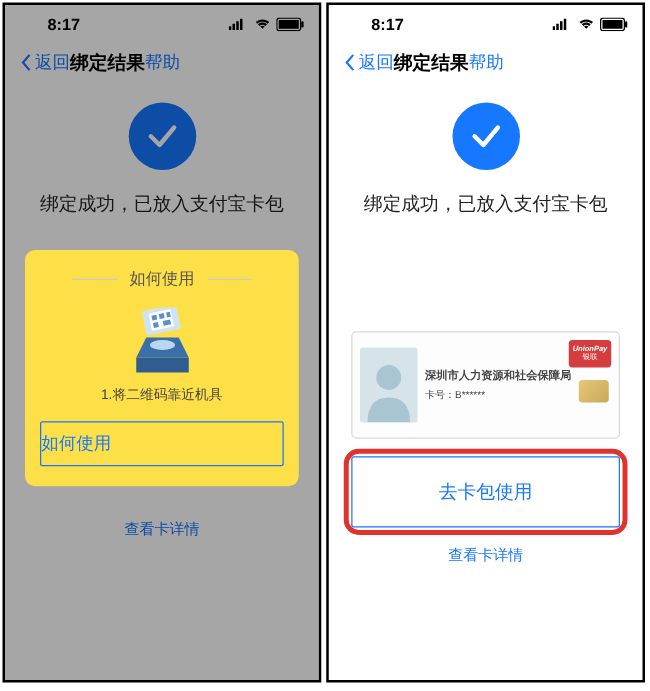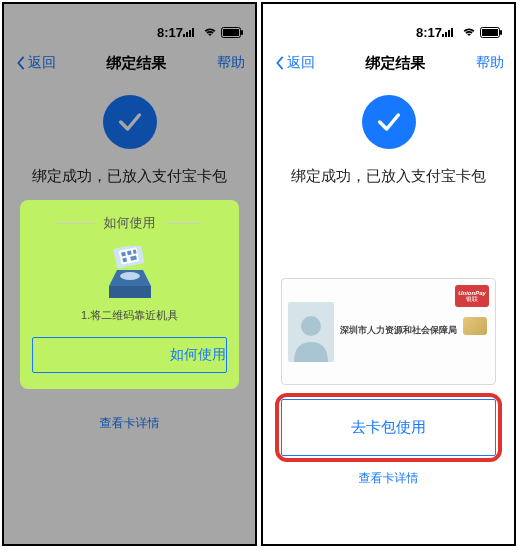--- a/index.html
+++ b/index.html
@@ -19,33 +19,31 @@
     height: 544px;
     border: 2px solid #000;
     background: #fff;
     position: relative;
     overflow: hidden;
   }
   .status-bar {
     height: 28px;
     display: flex;
     align-items: center;
-    justify-content: flex-end;
+    justify-content: space-between;
     padding: 2px 12px 0;
     font-size: 13px;
     font-weight: 600;
-    margin-top: 13px;
   }
   .status-bar .time { margin-left: 22px; }
   .status-bar .right-icons { display: flex; align-items: center; gap: 4px; }
   .nav {
     height: 36px;
     display: flex;
     align-items: center;
-    justify-content: space-between;
     padding: 0 10px;
     font-size: 14px;
   }
   .nav .back { color: #1677ff; display: flex; align-items: center; }
   .nav .back svg { width: 14px; height: 14px; }
   .nav .title { font-weight: 600; font-size: 15px; }
   .nav .help { color: #1677ff; font-size: 14px; }
   .content {
     text-align: center;
     padding-top: 14px;
@@ -70,24 +68,24 @@
   .phone-left .nav,
   .phone-left .content-top { position: relative; z-index: 2; }
   .phone-left .dim { z-index: 3; top:0; }
   .phone-left .behind { position: relative; z-index: 2; }
 
   .modal {
     position: absolute;
     z-index: 4;
     left: 16px; right: 16px;
     top: 196px;
-    background: #bef264;
+    background: #fde047;
     border-radius: 8px;
     padding: 14px 12px 16px;
-    text-align: right;
+    text-align: left;
   }
   .modal .hru {
     font-size: 13px; color: #555;
     display: flex; align-items: center; justify-content: center;
     gap: 10px; margin-bottom: 12px;
   }
   .modal .hru .line { flex: 0 0 36px; height: 1px; background: #ccc; }
   .modal .icons-row { display: flex; justify-content: space-around; margin: 6px 0 8px; }
   .modal .icons-row .cell { width: 50%; font-size: 11px; color: #444; }
   .modal .icons-row .ic-wrap { height: 64px; display: flex; align-items: center; justify-content: center; }
@@ -105,21 +103,21 @@
     left: 0; right: 0;
     bottom: 112px;
     text-align: center;
     color: #1677ff;
     font-size: 12px;
   }
 
   
   .card {
     margin: 92px 18px 0;
-    height: 107px;
+    height: 86px;
     border: 1px solid #d9d9d9;
     border-radius: 4px;
     background: #fdfdfd;
     position: relative;
     display: flex;
     align-items: center;
     padding: 6px 8px 6px 6px;
     gap: 6px;
   }
   .card .avatar {
@@ -293,20 +291,21 @@
 
     <div class="card">
       <div class="avatar">
         <svg width="46" height="60" viewBox="0 0 46 60">
             <circle cx="23" cy="24" r="10" fill="#aac5d2"></circle>
             <path d="M6 60 Q6 40 23 40 Q40 40 40 60 Z" fill="#aac5d2"></path>
           </svg>
       </div>
       <div class="info">
         <div class="issuer">深圳市人力资源和社会保障局</div>
+        <div><span>卡号：</span><span>B******</span></div>
       </div>
       <div class="up">
         <span style="font-style:italic;font-weight:700">UnionPay</span>
         <span>银联</span>
       </div>
       <div class="chip"></div>
     </div>
 
     <div class="main-btn-wrap">
       <div class="main-btn">去卡包使用</div>

